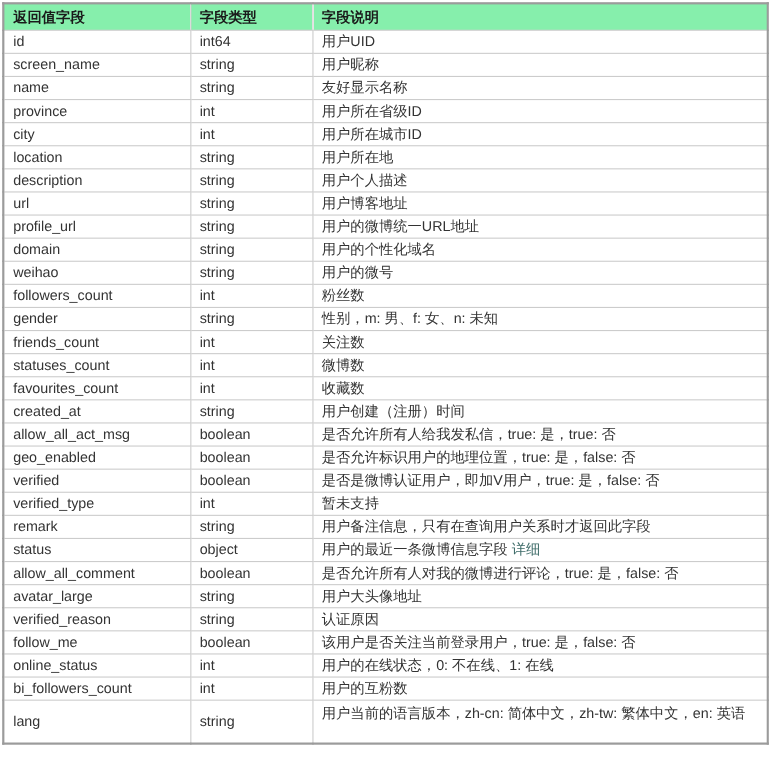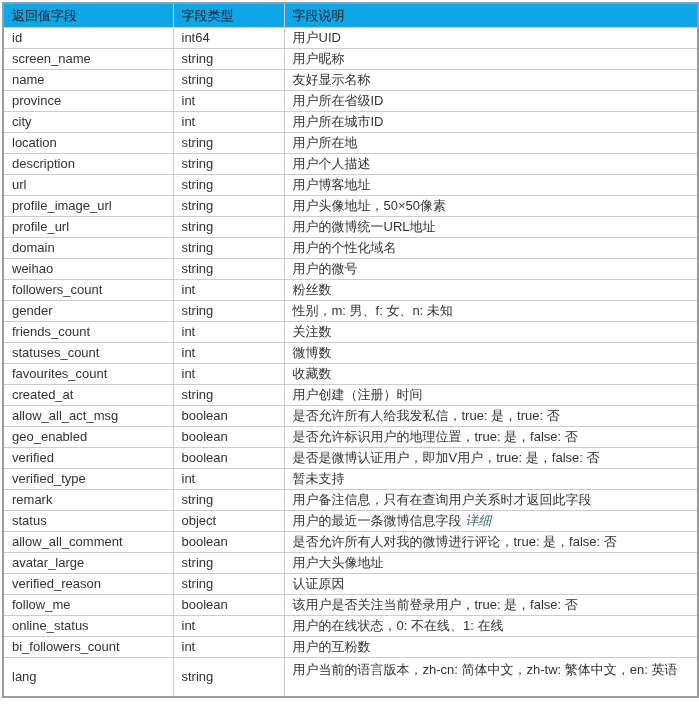--- a/index.html
+++ b/index.html
@@ -32,37 +32,36 @@
     color: #333333;
     text-align: left;
     padding: 0 8px;
     height: 20px;
     line-height: 20px;
     vertical-align: middle;
     overflow: hidden;
     white-space: nowrap;
   }
   th {
-    font-weight: normal;
+    font-weight: bold;
     color: #1a1a1a;
     height: 23px;
     line-height: 23px;
-    background: #0ea5e9;
+    background: #86efac;
   }
   tr.tall td { height: 36px; }
   tr.tall td.desc-cell {
     vertical-align: top;
     line-height: 19px;
     padding-top: 2px;
   }
   a.detail-link {
     color: #3d6b68;
     text-decoration: none;
     cursor: pointer;
-    font-style: italic;
   }
 </style>
 </head>
 <body>
 
 <div class="doc-wrap">
   <table class="fields">
     <colgroup>
       <col class="c-field">
       <col class="c-type">
@@ -110,25 +109,20 @@
           <td>description</td>
           <td>string</td>
           <td class="desc-cell">用户个人描述</td>
         </tr>
         <tr>
           <td>url</td>
           <td>string</td>
           <td class="desc-cell">用户博客地址</td>
         </tr>
         <tr>
-          <td>profile_image_url</td>
-          <td>string</td>
-          <td class="desc-cell">用户头像地址，50×50像素</td>
-        </tr>
-        <tr>
           <td>profile_url</td>
           <td>string</td>
           <td class="desc-cell">用户的微博统一URL地址</td>
         </tr>
         <tr>
           <td>domain</td>
           <td>string</td>
           <td class="desc-cell">用户的个性化域名</td>
         </tr>
         <tr>

